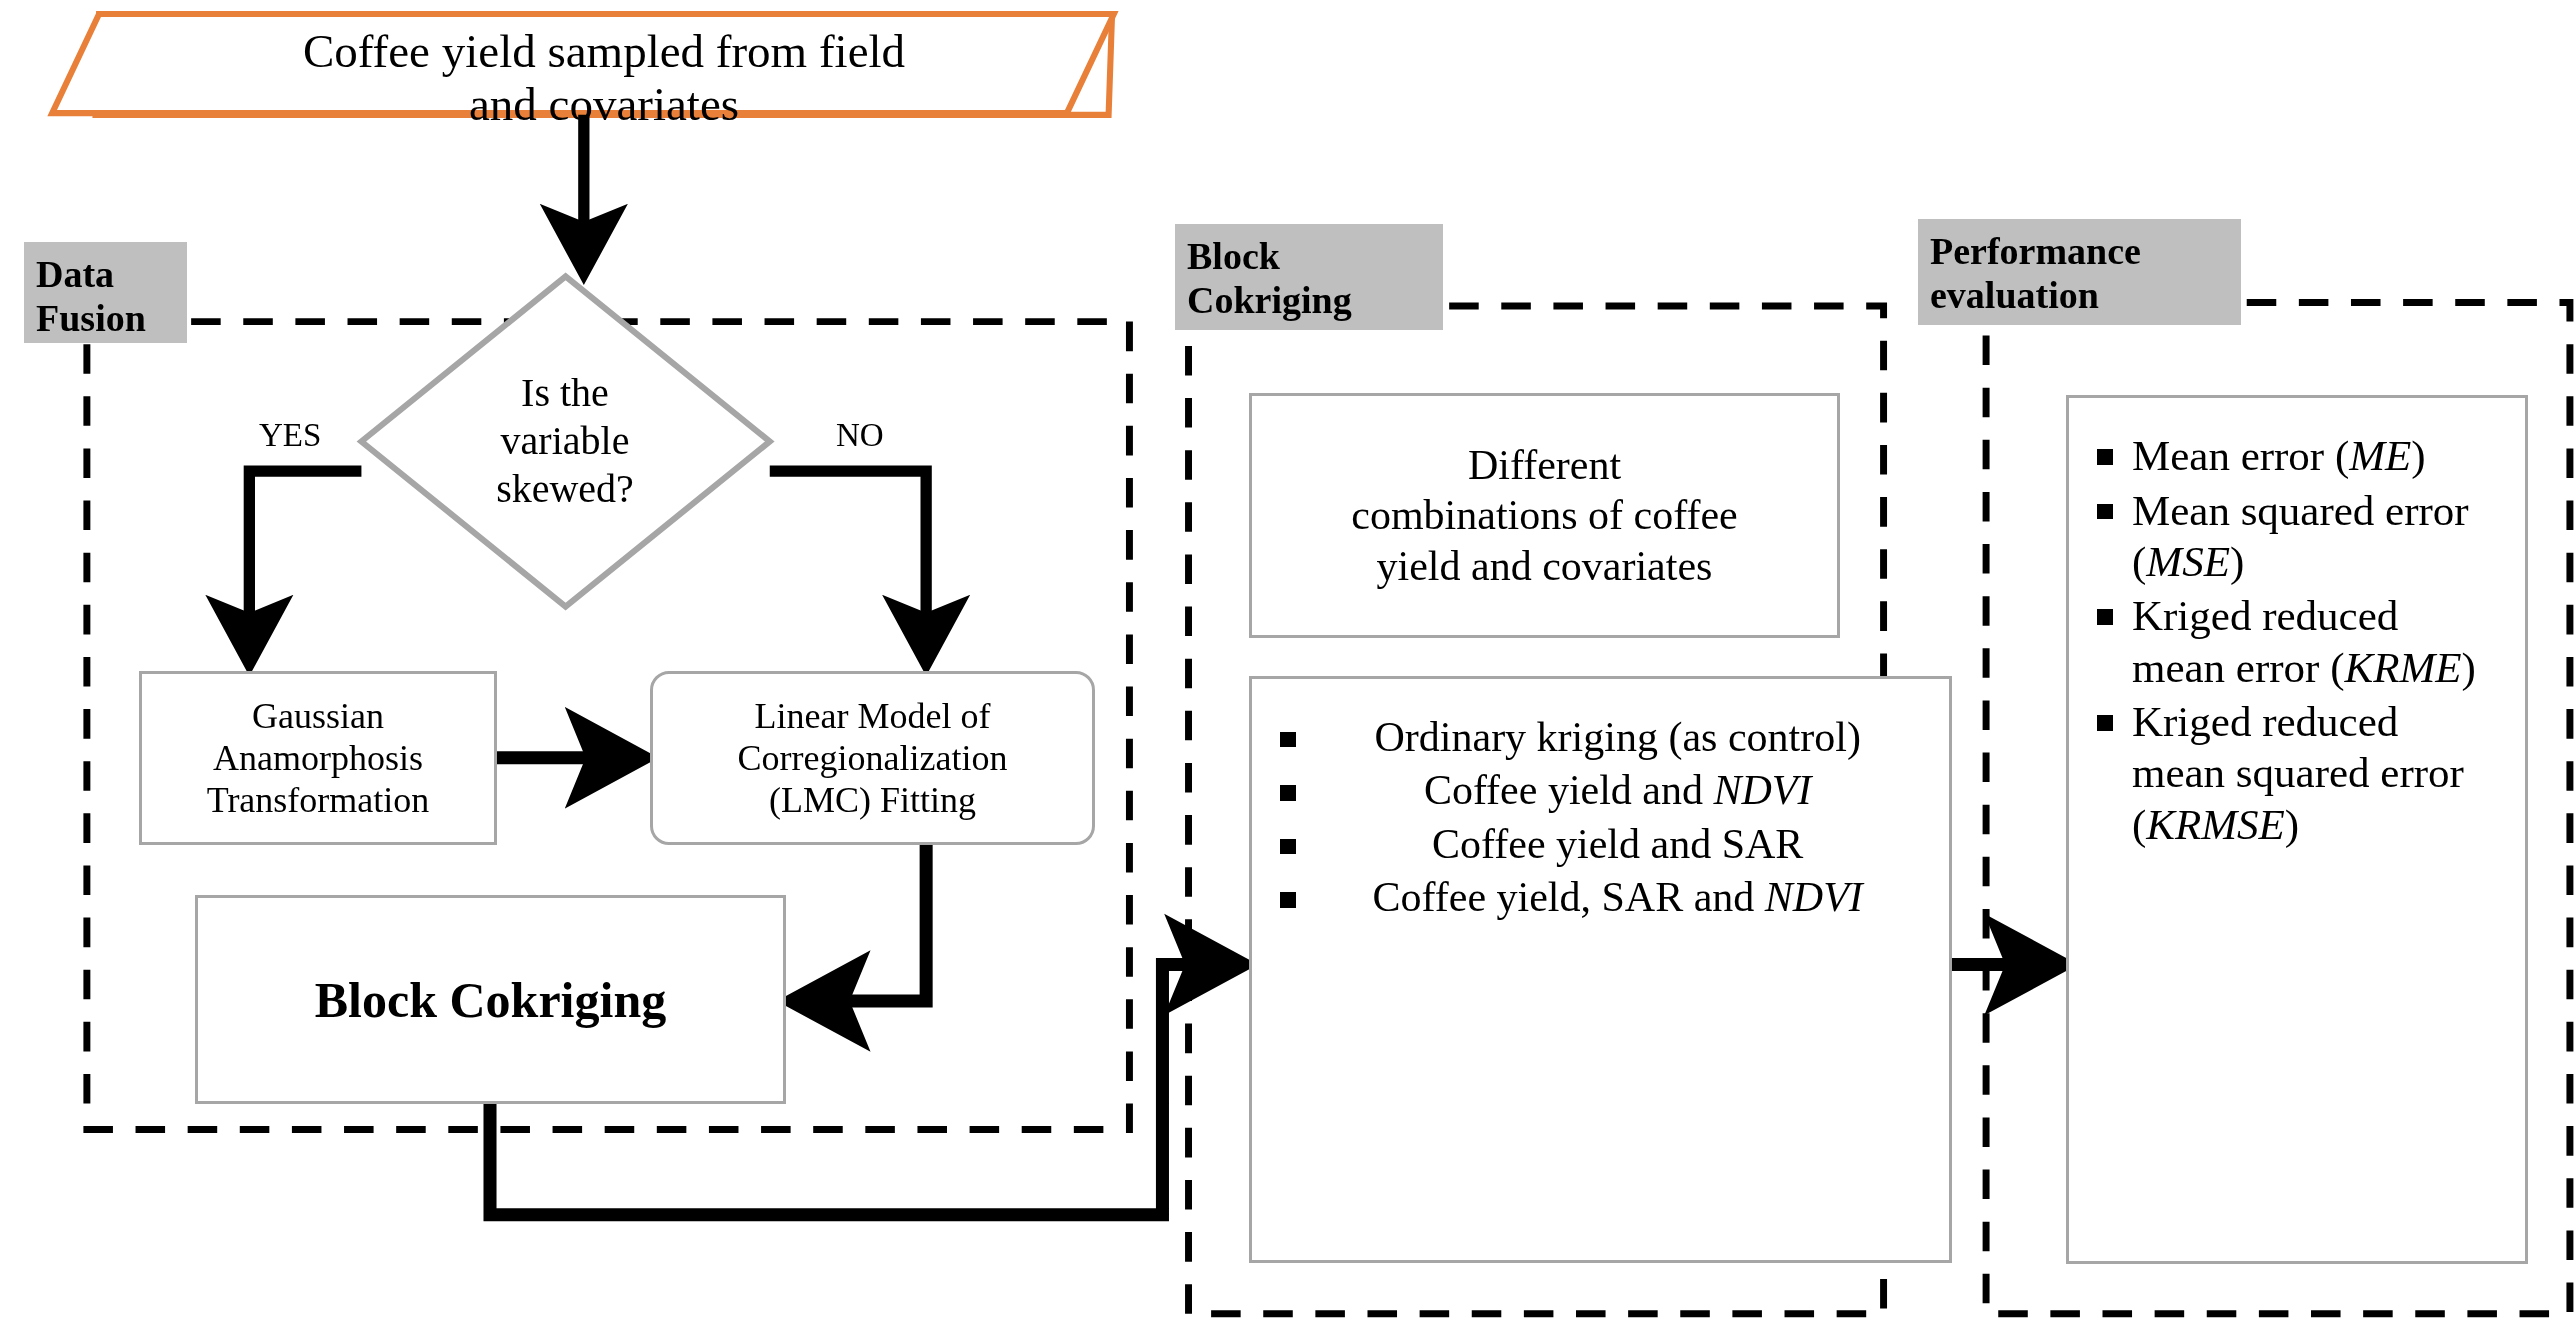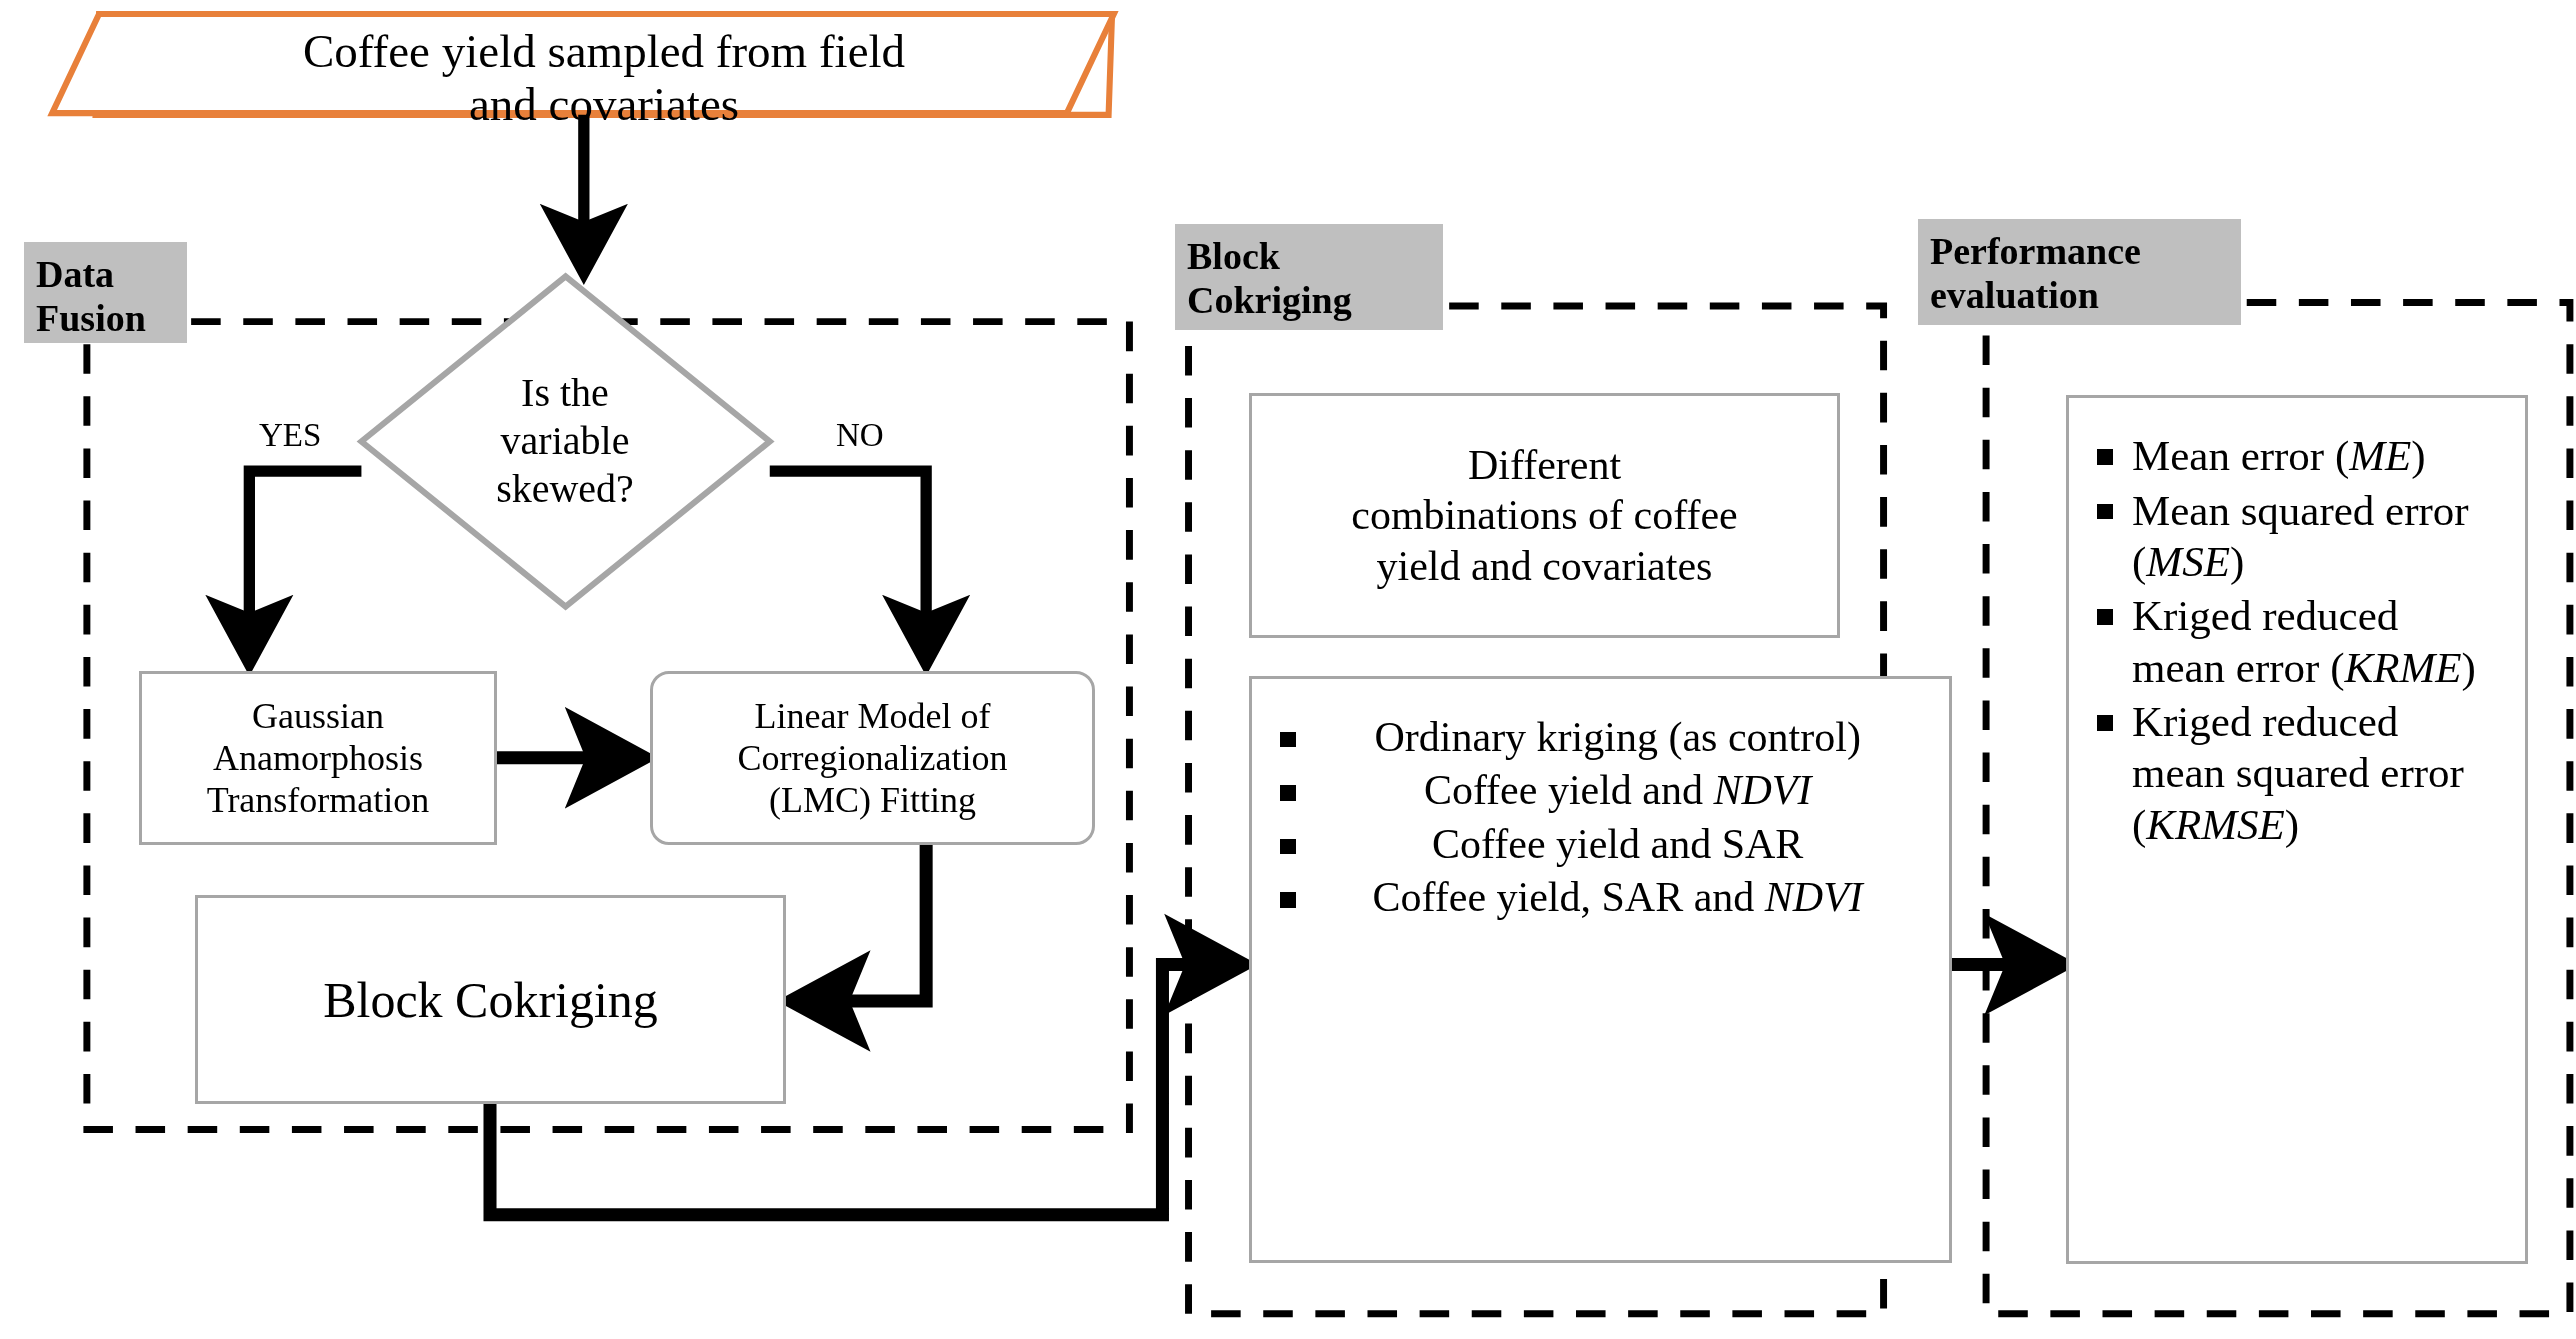--- a/index.html
+++ b/index.html
@@ -76,21 +76,21 @@
   #box-gaussian {
     left: 139px; top: 671px; width: 358px; height: 174px;
     font-size: 36px; line-height: 1.17;
   }
   #box-lmc {
     left: 650px; top: 671px; width: 445px; height: 174px;
     font-size: 36px; line-height: 1.17; border-radius: 19px;
   }
   #box-bcok {
     left: 195px; top: 895px; width: 591px; height: 209px;
-    font-size: 50px; font-weight: normal; line-height: 1.16;
+    font-size: 50px; font-weight: bold; line-height: 1.16;
   }
   #box-combinations {
     left: 1249px; top: 393px; width: 591px; height: 245px;
     font-size: 42px; line-height: 1.2;
   }
   #box-kriging-list {
     left: 1249px; top: 676px; width: 703px; height: 587px;
     align-items: flex-start; justify-content: flex-end;
   }
   #box-metrics-list {

